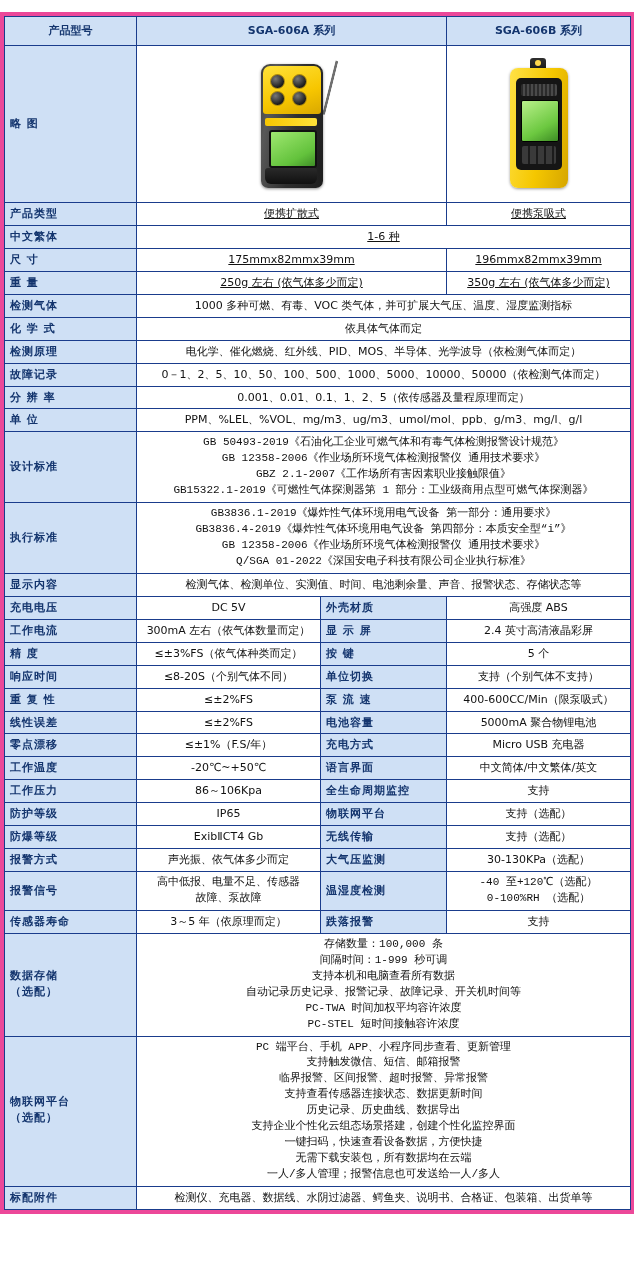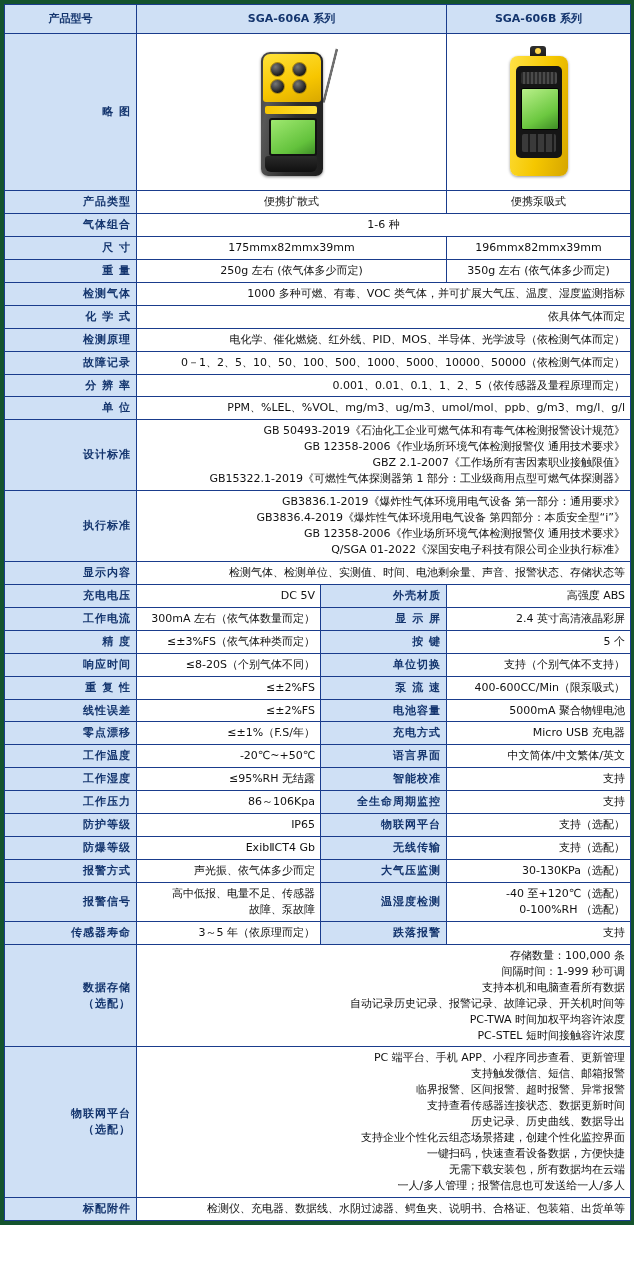--- a/index.html
+++ b/index.html
@@ -9,64 +9,67 @@
   }
   body {
     font-family: "DejaVu Sans", "Liberation Sans", sans-serif;
     font-size: 11px;
     color: #000000;
   }
   #page {
     width: 634px;
     box-sizing: border-box;
     padding: 4px 4px 4px 4px;
-    background: #14532d;
+    background: #ec4899;
+    margin-top: 12px;
   }
   table.spec {
     width: 626px;
     border-collapse: collapse;
     table-layout: fixed;
   }
   table.spec td {
     border: 1px solid #1a3c8c;
     padding: 3px 5px;
     vertical-align: middle;
     font-size: 11px;
     line-height: 1.45;
     word-break: break-word;
   }
   
   td.lbl {
     background: #cfe0f5;
-    text-align: right;
+    text-align: left;
     font-weight: bold;
     color: #14356e;
     letter-spacing: 1px;
     font-size: 11.5px;
   }
   td.val {
     background: #ffffff;
-    text-align: right;
+    text-align: center;
     color: #111;
   }
   td.valc {
     background: #ffffff;
     text-align: center;
     color: #111;
+    text-decoration: underline;
   }
   td.hdr {
     background: #cfe0f5;
     text-align: center;
     font-weight: bold;
     color: #14356e;
     font-size: 12px;
     height: 22px;
   }
   .multiline {
     white-space: pre-line;
+    font-family: Liberation Mono, monospace;
   }
   .imgcell {
     background: #ffffff;
     text-align: center;
     height: 150px;
     padding: 4px 0;
   }
   
   .devwrap {
     display: flex;
@@ -246,21 +249,21 @@
     </td>
   </tr>
 
   <tr>
     <td class="lbl">产品类型</td>
     <td class="valc" colspan="2">便携扩散式</td>
     <td class="valc">便携泵吸式</td>
   </tr>
 
   <tr>
-    <td class="lbl">气体组合</td>
+    <td class="lbl">中文繁体</td>
     <td class="valc" colspan="3">1-6 种</td>
   </tr>
 
   <tr>
     <td class="lbl">尺  寸</td>
     <td class="valc" colspan="2">175mmx82mmx39mm</td>
     <td class="valc">196mmx82mmx39mm</td>
   </tr>
 
   <tr>
@@ -370,26 +373,20 @@
     <td class="val">Micro USB 充电器</td>
   </tr>
 
   <tr>
     <td class="lbl">工作温度</td>
     <td class="val">-20℃~+50℃</td>
     <td class="lbl">语言界面</td>
     <td class="val">中文简体/中文繁体/英文</td>
   </tr>
 
-  <tr>
-    <td class="lbl">工作湿度</td>
-    <td class="val">≤95%RH 无结露</td>
-    <td class="lbl">智能校准</td>
-    <td class="val">支持</td>
-  </tr>
 
   <tr>
     <td class="lbl">工作压力</td>
     <td class="val">86～106Kpa</td>
     <td class="lbl">全生命周期监控</td>
     <td class="val">支持</td>
   </tr>
 
   <tr>
     <td class="lbl">防护等级</td>

